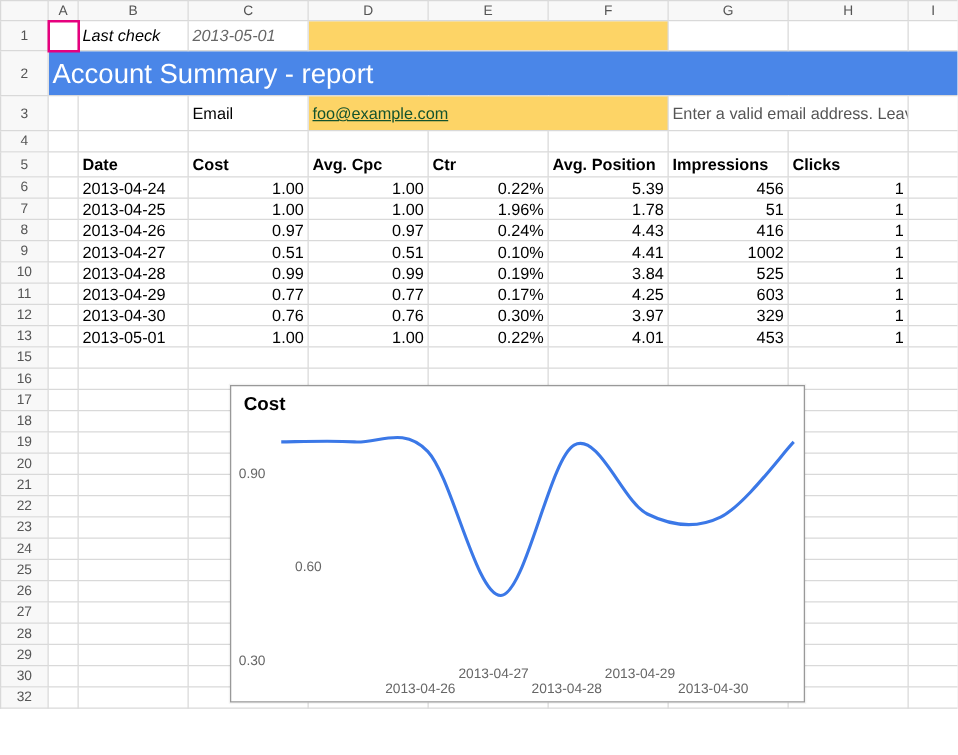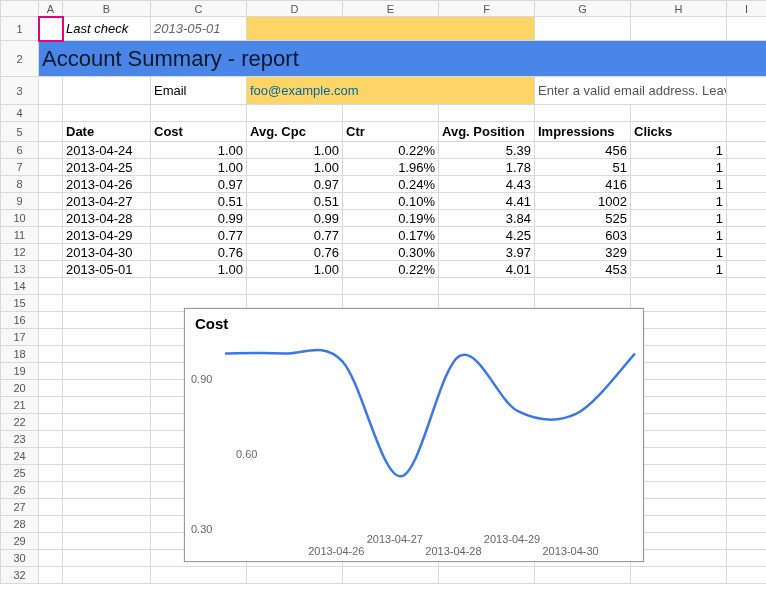--- a/index.html
+++ b/index.html
@@ -43,26 +43,26 @@
   }
   table.grid th.rowh {
     width: 38px;
     background: #f8f8f8;
     text-align: center;
     font-size: 11px;
     color: #555;
   }
   .row-sel { background: #e8e8e8; }
   .cell-hl { background: #fdd466; }
-  .cell-blue { background: #4a86e8; color: #0f172a; }
+  .cell-blue { background: #4a86e8; color: #ffffff; }
   .title-text { font-size: 22px; font-weight: 300; }
   .italic { font-style: italic; color: #000000; }
   .italic2 { font-style: italic; color: #666; }
   .bold { font-weight: bold; margin-top: 42px; }
-  .link { color: #0369a1; }
+  .link { color: #14532d; text-decoration: underline; }
   .right { text-align: right; }
   .hint { font-size: 11px; color: #555; line-height: 1.2; white-space: normal; }
   .active-cell {
     outline: 2px solid #e6007e;
     outline-offset: -1px;
   }
   .row-line td { border-bottom: 2px solid #c0c0c0; }
   .chart-box {
     position: absolute;
     left: 184px;
@@ -261,32 +261,20 @@
           <td class="">2013-05-01</td>
           <td class="right">1.00</td>
           <td class="right">1.00</td>
           <td class="right">0.22%</td>
           <td class="right">4.01</td>
           <td class="right">453</td>
           <td class="right">1</td>
           <td></td>
         </tr>
         <tr>
-          <th class="rowh">14</th>
-          <td></td>
-          <td></td>
-          <td></td>
-          <td></td>
-          <td></td>
-          <td></td>
-          <td></td>
-          <td></td>
-          <td></td>
-        </tr>
-        <tr>
           <th class="rowh">15</th>
           <td></td>
           <td></td>
           <td></td>
           <td></td>
           <td></td>
           <td></td>
           <td></td>
           <td></td>
           <td></td>

